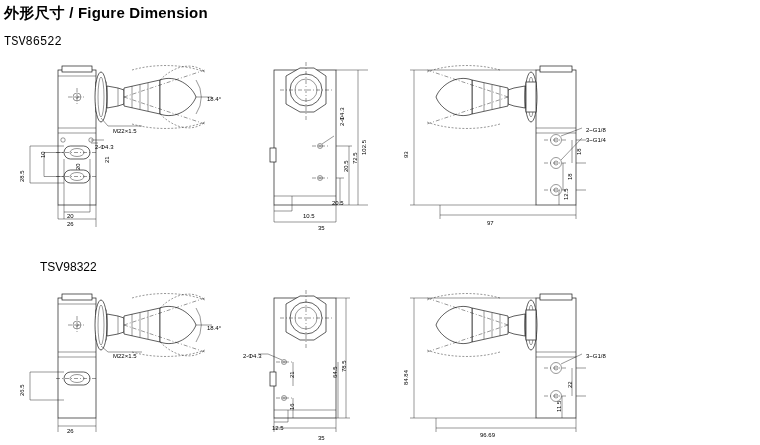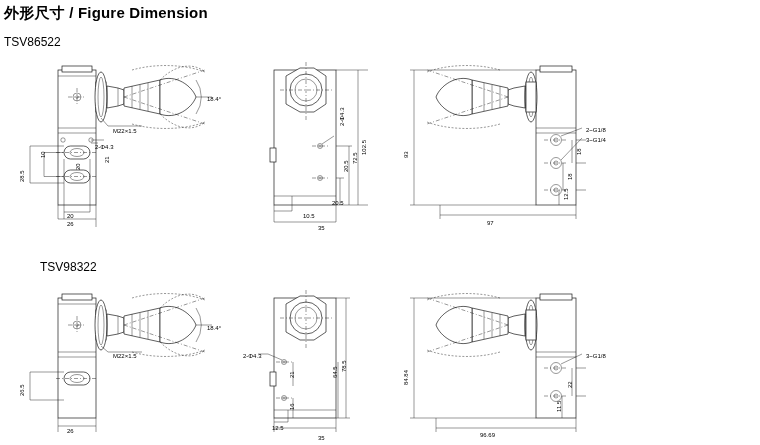--- a/index.html
+++ b/index.html
@@ -1,20 +1,20 @@
 <!DOCTYPE html>
 <html><head>
 <meta charset="utf-8">
 <style>
   html,body{margin:0;padding:0;}
   body{width:760px;height:445px;background:#ffffff;font-family:"Liberation Sans",sans-serif;color:#000;overflow:hidden;position:relative;}
   .page{position:relative;width:760px;height:356px;}
   .title{position:absolute;left:4px;top:4px;font-size:15px;font-weight:bold;letter-spacing:0.2px;}
   .model{position:absolute;font-size:12px;}
-  #model-1{left:4px;top:35px;}
+  #model-1{left:4px;top:35px;font-family:Liberation Mono, monospace;}
   #model-2{left:4px;top:260px;margin-left:36px;}
   .dim{position:absolute;font-size:6px;line-height:1;white-space:nowrap;color:#000;}
   .dim.vert{transform:rotate(-90deg);transform-origin:left top;}
   svg{position:absolute;left:0;top:0;overflow:visible;}
   .ln{stroke:#1a1a1a;stroke-width:0.7;fill:none;}
   .ln-t{stroke:#1a1a1a;stroke-width:0.45;fill:none;}
   .dash{stroke:#1a1a1a;stroke-width:0.45;fill:none;stroke-dasharray:4 2 1 2;}
   .hid{stroke:#1a1a1a;stroke-width:0.45;fill:none;stroke-dasharray:2 1.6;}
   .fillw{fill:#ffffff;stroke:#1a1a1a;stroke-width:0.7;}
 </style>

